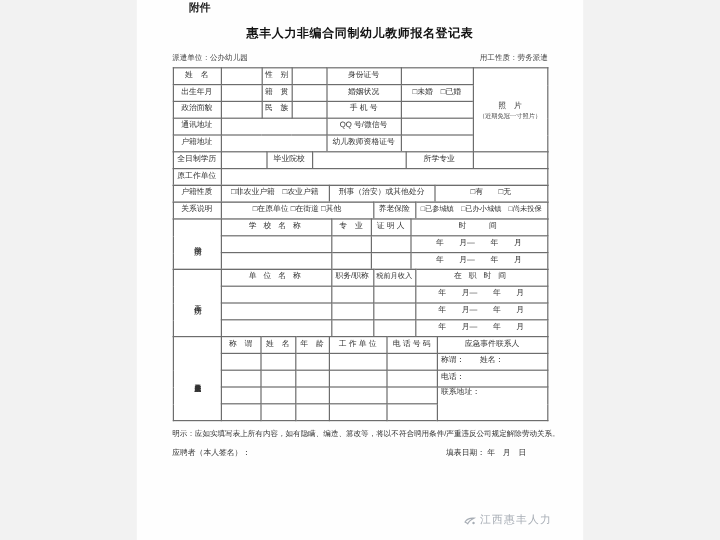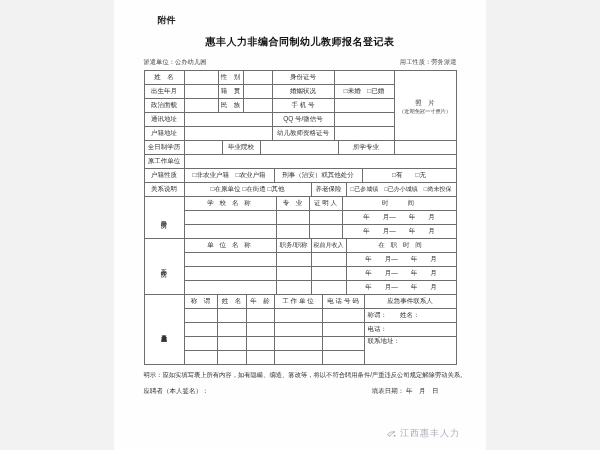--- a/index.html
+++ b/index.html
@@ -4,21 +4,21 @@
 <style>
   html,body{margin:0;padding:0;}
   body{
     width:600px;height:450px;overflow:hidden;
     background:#f2f2f2;
     font-family:"Liberation Sans","DejaVu Sans",sans-serif;
     color:#333;
   }
   .page{
     width:372px;height:450px;margin:0 auto;background:#fefefe;
-    box-sizing:border-box;padding-top:14px;
+    box-sizing:border-box;
     position:relative;
   }
   .content{width:313px;margin:0 auto;}
   .attachment{font-size:9px;font-weight:bold;color:#222;margin:0 0 8px 14px;}
   .title{font-size:10px;font-weight:bold;color:#111;text-align:center;letter-spacing:.5px;margin:0 0 9px 0;}
   .subline{display:flex;justify-content:space-between;font-size:6.3px;color:#444;margin-bottom:3px;}
   table{border-collapse:collapse;table-layout:fixed;width:313px;background:#fff;}
   table + table{margin-top:-1px;}
   td{
     border:1px solid #6d6d6d;font-size:6.5px;color:#333;text-align:center;

